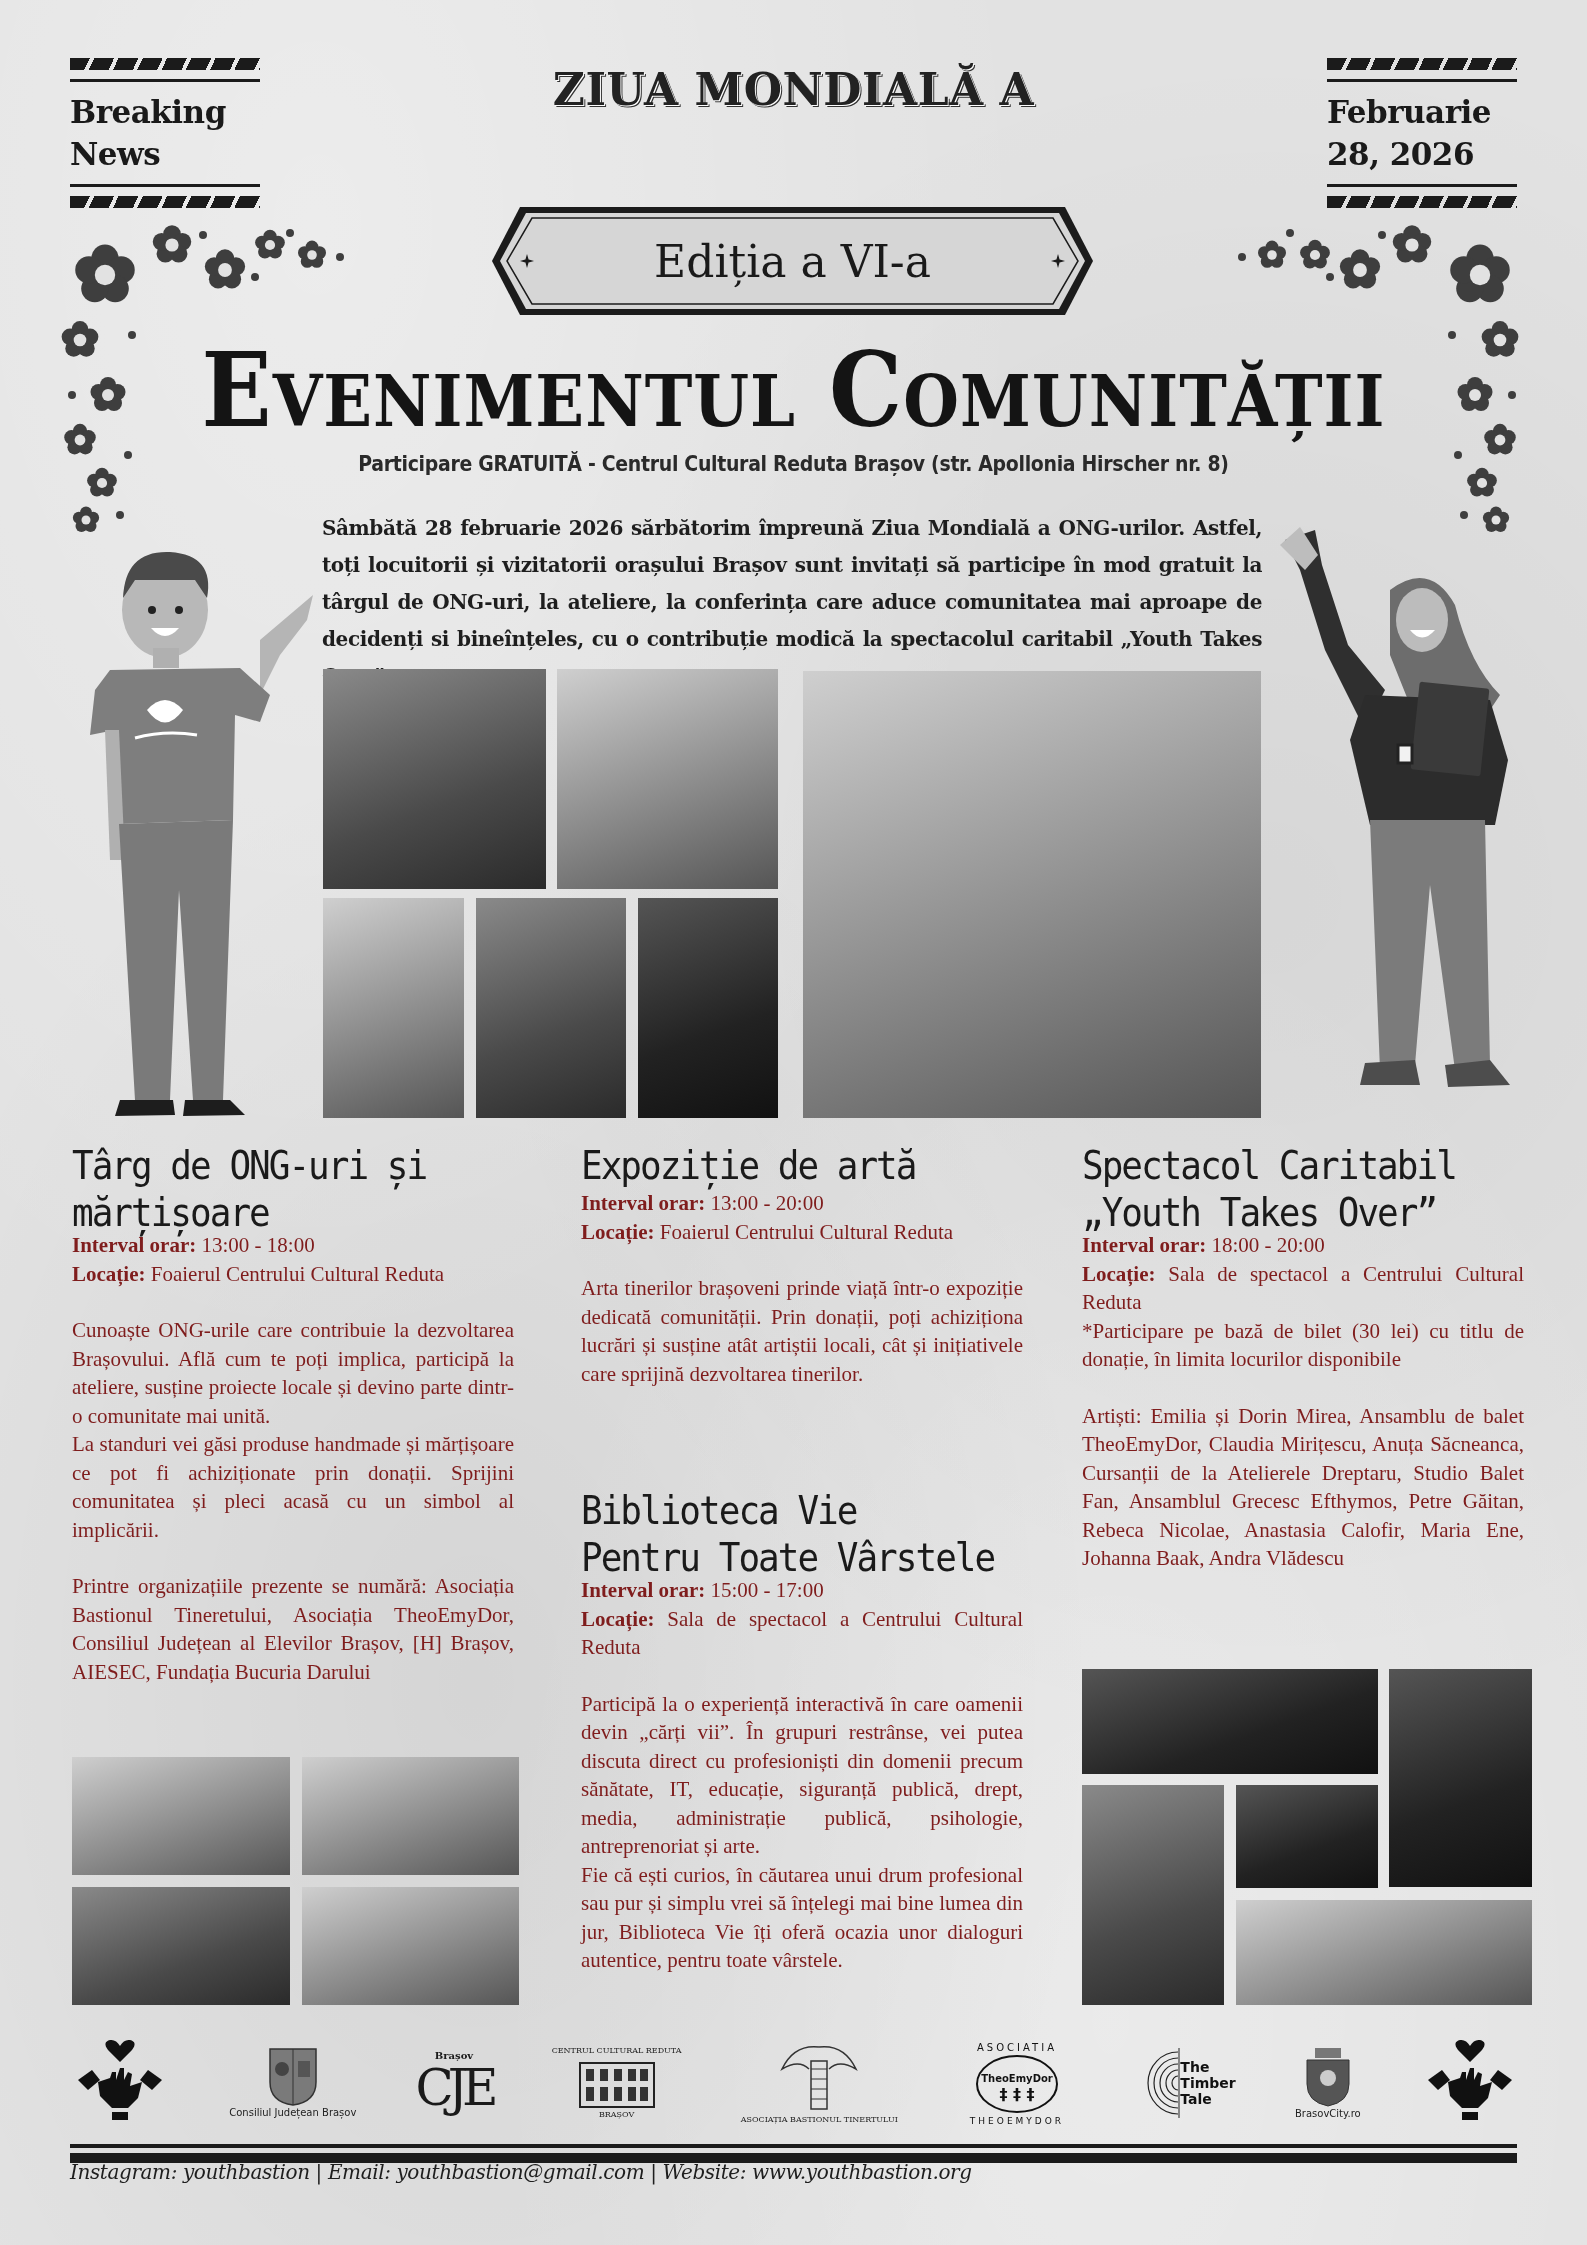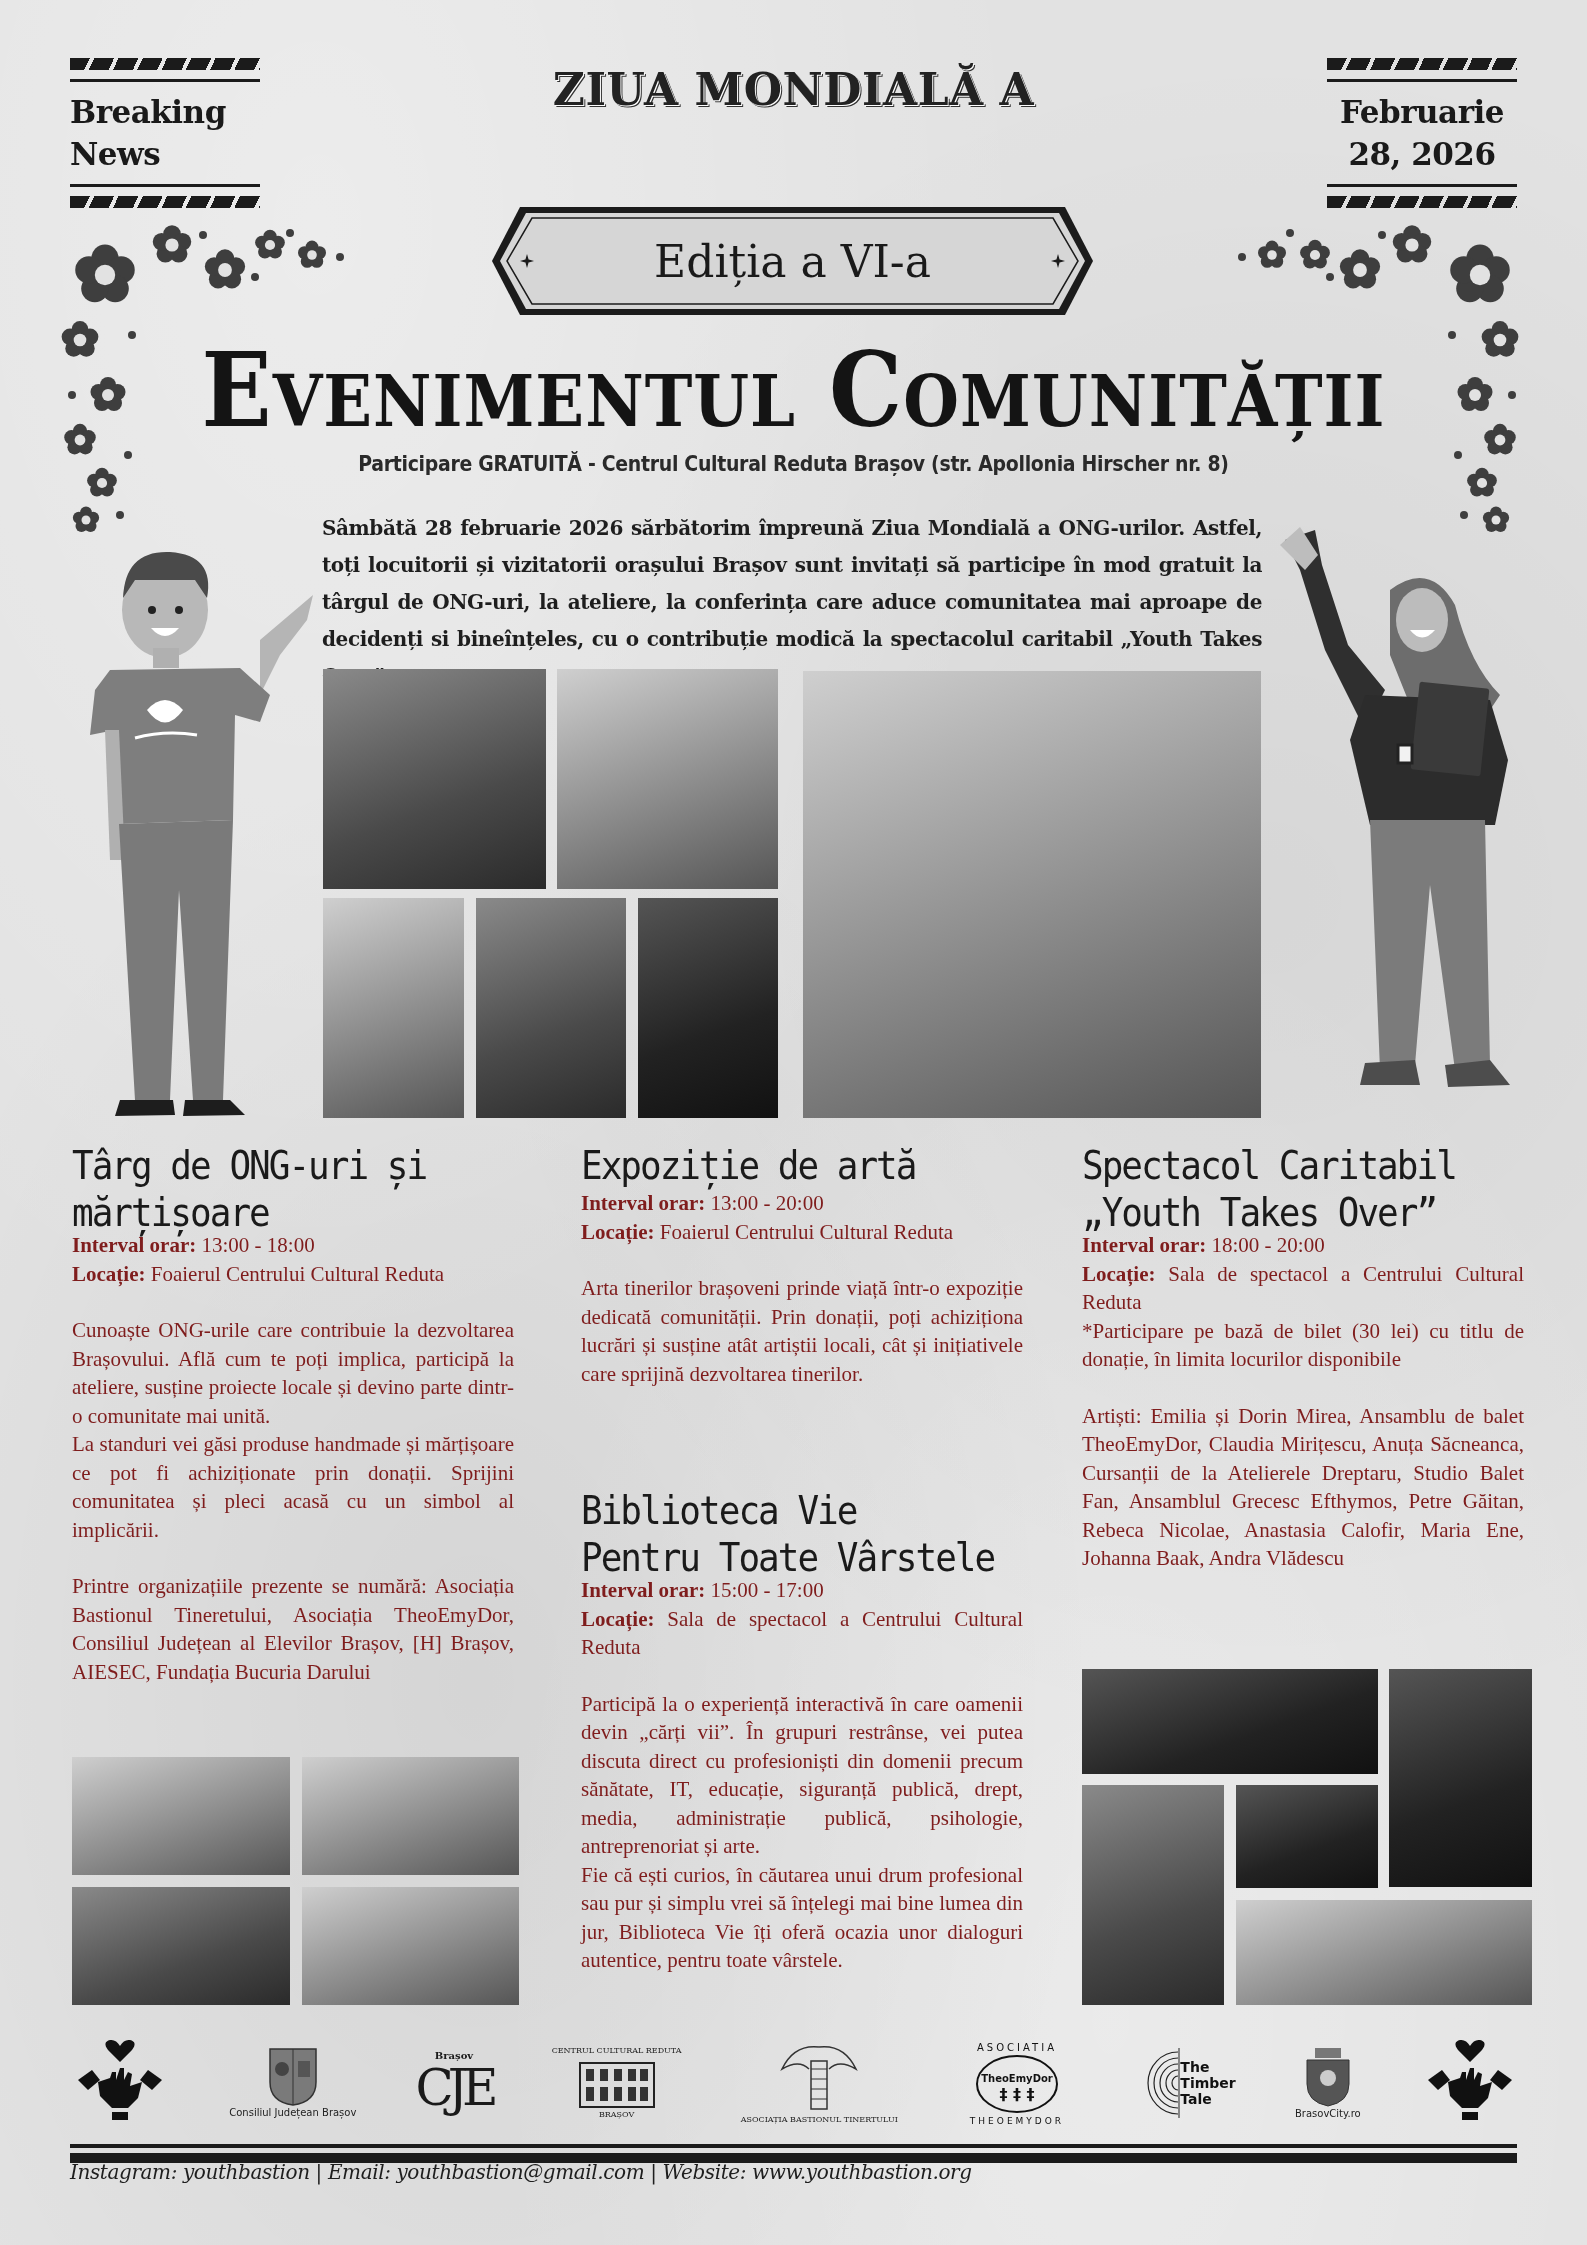--- a/index.html
+++ b/index.html
@@ -14,21 +14,21 @@
       radial-gradient(ellipse at 30% 75%, rgba(0,0,0,0.06), transparent 40%),
       radial-gradient(ellipse at 70% 90%, rgba(255,255,255,0.3), transparent 40%);
     color: #1a1a1a;
     font-family: "DejaVu Serif", serif;
   }
   .abs { position: absolute; }
 
   
   .corner { position: absolute; top: 58px; width: 190px; }
   .corner.left { left: 70px; }
-  .corner.right { left: 1327px; text-align: center; }
+  .corner.right { left: 1327px; text-align: left; }
   .hatch {
     height: 12px;
     background: repeating-linear-gradient(115deg, #1b1b1b 0 18px, transparent 18px 22px);
   }
   .rule { height: 3px; background: #1b1b1b; margin: 9px 0; }
   .corner-text {
     font-family: "DejaVu Serif", serif; font-weight: bold; font-size: 31px;
     line-height: 42px; letter-spacing: -0.5px;
   }
 

